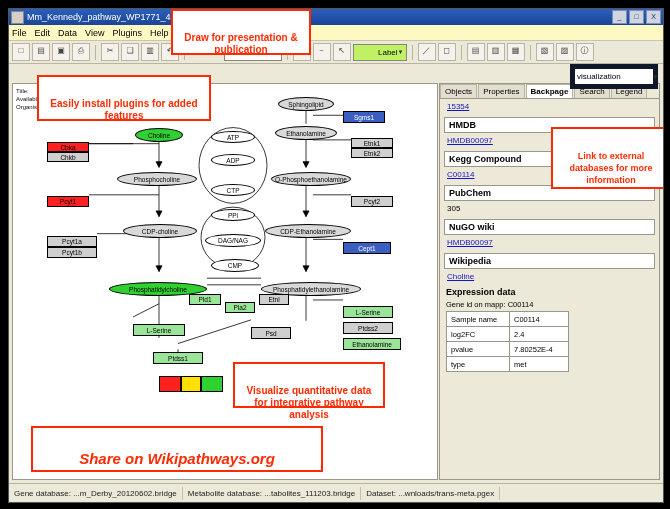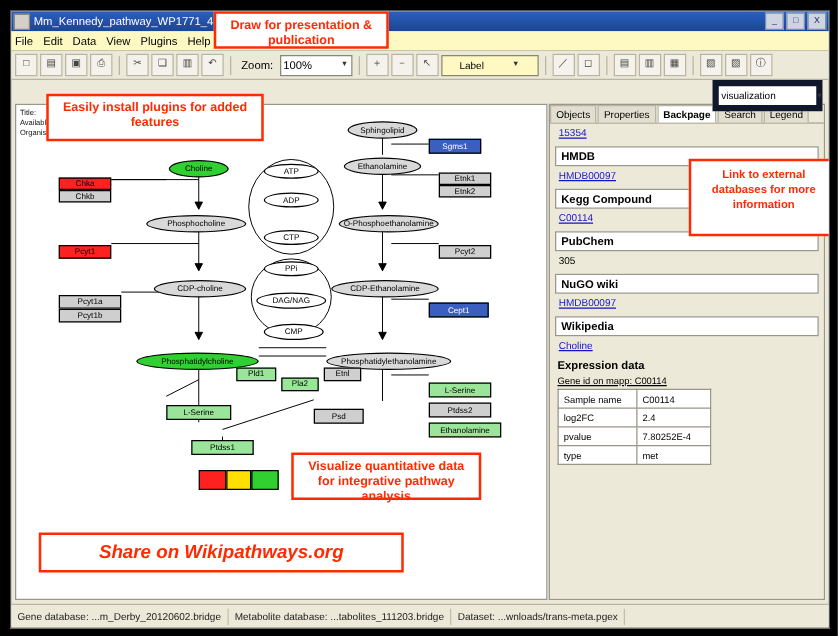--- a/index.html
+++ b/index.html
@@ -17,21 +17,21 @@
   .menubar{height:15px;background:#fef9c3;border-bottom:1px solid #c8c4b4;display:flex;align-items:center;padding-left:3px;}
   .menubar span{font-size:9px;margin-right:8px;color:#000;}
 
   
   .toolbar{height:22px;background:#ece9d8;border-bottom:1px solid #b9b5a5;display:flex;align-items:center;padding:0 3px;gap:2px;}
   .tbtn{width:16px;height:16px;border:1px solid #b9b5a5;background:#f4f2ea;font-size:8px;line-height:14px;text-align:center;color:#444;}
   .sep{width:1px;height:15px;background:#b9b5a5;margin:0 3px;}
   .zoomlab{font-size:9px;margin:0 3px;}
   .zoomsel{width:52px;height:15px;font-size:9px;border:1px solid #8a8577;background:#fff;display:flex;align-items:center;justify-content:space-between;padding:0 2px;}
   .caret{font-size:6px;color:#333;}
-  .labsel{width:48px;height:15px;font-size:8px;border:1px solid #8a8577;background:#fef9c3;display:flex;align-items:center;justify-content:space-between;padding:0 14px;}
+  .labsel{width:48px;height:15px;font-size:8px;border:1px solid #8a8577;background:#bef264;display:flex;align-items:center;justify-content:flex-end;padding:0 2px;}
   .viz-sel{position:absolute;right:5px;top:55px;width:74px;height:15px;font-size:8px;border:5px solid #0f172a;background:#fff;display:flex;align-items:center;justify-content:space-between;padding:0 2px;z-index:6;gap:32px;}
 
   
   .body{position:absolute;left:0;top:72px;right:0;bottom:20px;}
   .canvas{position:absolute;left:3px;top:2px;width:424px;bottom:2px;background:#fff;border:1px solid #9a968a;overflow:hidden;}
   .sidebar{position:absolute;left:430px;top:2px;right:3px;bottom:2px;background:#ece9d8;border:1px solid #9a968a;overflow:hidden;}
 
   
   .meta{position:absolute;left:3px;top:3px;font-size:6px;color:#111;line-height:8px;}
 
@@ -53,28 +53,28 @@
 
   
   .tabs{display:flex;height:14px;border-bottom:1px solid #9a968a;background:#ece9d8;}
   .tab{font-size:8px;padding:0 4px;line-height:13px;border:1px solid #b9b5a5;border-bottom:none;background:#e2dfd0;margin-right:1px;}
   .tab.active{background:#fff;font-weight:bold;}
   .sb-body{position:absolute;left:0;top:15px;right:0;bottom:0;background:#ece9d8;overflow:hidden;padding:3px 4px;box-sizing:border-box;}
   .field{background:#fff;border:1px solid #9a968a;font-size:9px;font-weight:bold;padding:2px 4px;margin-bottom:3px;}
   .link{color:#1414c8;text-decoration:underline;font-size:8px;margin:0 0 6px 3px;display:block;}
   .plain{font-size:8px;margin:0 0 6px 3px;display:block;color:#000;}
   .exprhdr{font-size:9px;font-weight:bold;margin:4px 0 3px 2px;}
-  .gidlab{font-size:7.5px;margin:0 0 2px 2px;text-decoration:underline;}
+  .gidlab{font-size:7.5px;margin:0 0 2px 2px;}
   table.expr{border-collapse:collapse;margin-left:2px;}
   table.expr td{border:1px solid #9a968a;background:#fff;font-size:7.5px;padding:1px 4px;height:12px;}
   table.expr td.k{width:54px;}
   table.expr td.v{width:50px;}
 
   
-  .ann{position:absolute;background:#fff;border:2px solid #ff2a00;color:#ff2a00;font-weight:bold;text-align:center;font-size:10px;line-height:12px;padding:4px 6px;box-sizing:border-box;z-index:9;}
+  .ann{position:absolute;background:#fff;border:2px solid #ff2a00;color:#ff2a00;font-weight:bold;text-align:center;font-size:10px;line-height:12px;padding:21px 6px;box-sizing:border-box;z-index:9;}
   .ann.small{font-size:9px;}
   #ann-draw{left:162px;top:0px;width:140px;height:30px;}
   #ann-plugins{left:28px;top:66px;width:174px;height:38px;}
   #ann-link{left:542px;top:118px;width:120px;height:62px;}
   #ann-visual{left:224px;top:353px;width:152px;height:38px;}
   #ann-share{left:22px;top:417px;width:292px;height:32px;font-size:15px;line-height:20px;font-style:italic;}
 </style>
 </head>
 <body>
 

